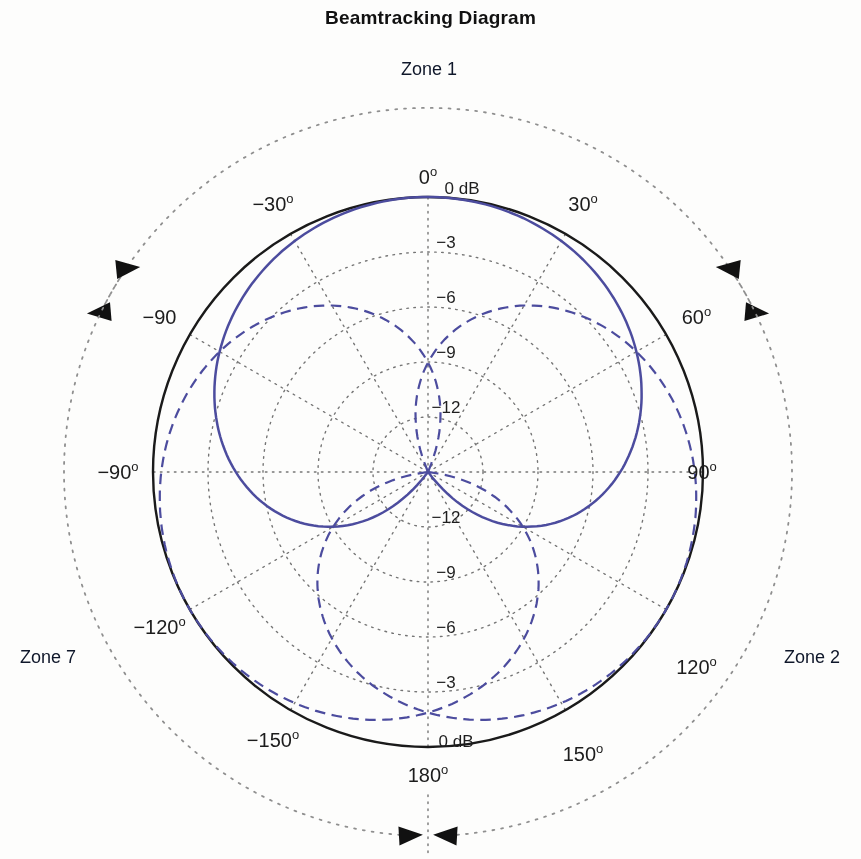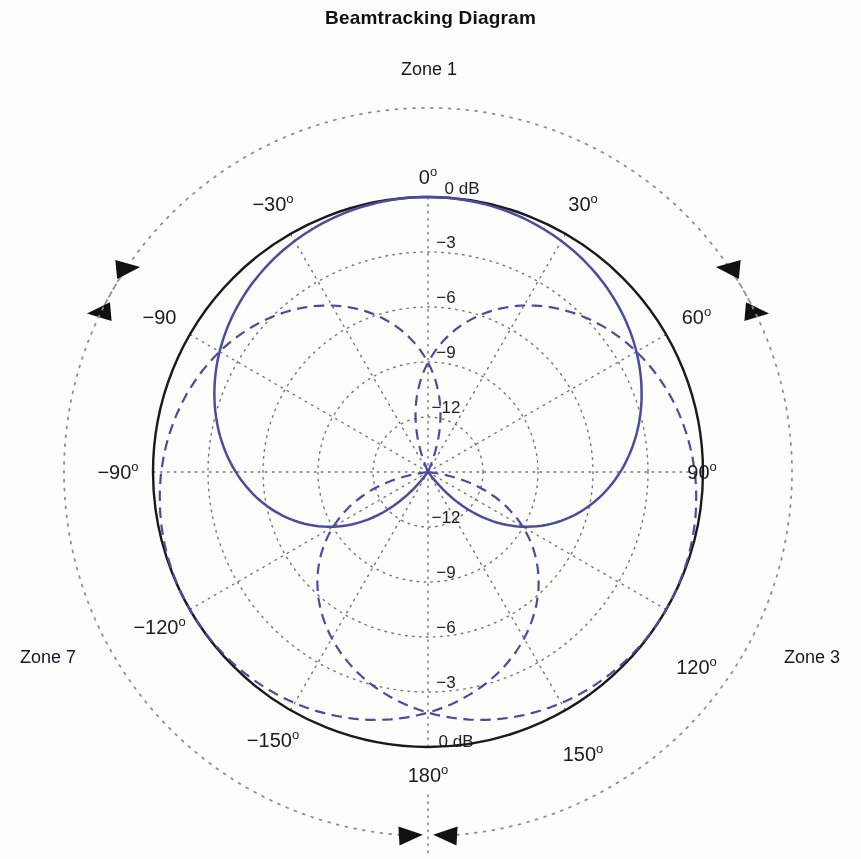--- a/index.html
+++ b/index.html
@@ -16,21 +16,21 @@
   .ang{position:absolute;transform:translate(-50%,-50%);font-size:20px;color:#1c1c1c;white-space:nowrap;}
   .ang sup{font-size:13px;vertical-align:super;line-height:0;}
   .db{position:absolute;transform:translate(-50%,-50%);font-size:17px;color:#1e1e1e;white-space:nowrap;text-align:center;}
 </style>
 </head>
 <body>
 
 <div class="stage">
   <div class="title">Beamtracking Diagram</div>
   <div class="zone-label zone-1">Zone 1</div>
-  <div class="zone-label zone-2">Zone 3</div>
+  <div class="zone-label zone-2">Zone 2</div>
   <div class="zone-label zone-3">Zone 7</div>
 
   <svg id="plot" width="861" height="859" viewBox="0 0 861 859">
     <g id="g-zones">
         <path d="M 100.8 312.4 A 364 364 0 0 1 755.2 312.4" fill="none" stroke="#8f8f8f" stroke-width="1.8" stroke-dasharray="1.9 7" stroke-linecap="round"></path>
         <polygon points="86.9,313.5 110.0,302.2 111.6,321.1" fill="#111111"></polygon>
         <polygon points="769.1,313.5 744.4,321.1 746.0,302.2" fill="#111111"></polygon>
         <path d="M 729.8 268.5 A 364 364 0 0 1 447.1 835.5" fill="none" stroke="#8f8f8f" stroke-width="1.8" stroke-dasharray="1.9 7" stroke-linecap="round"></path>
         <polygon points="715.8,267.1 740.7,260.0 738.8,278.9" fill="#111111"></polygon>
         <polygon points="433.1,834.7 457.6,826.6 456.5,845.6" fill="#111111"></polygon>

